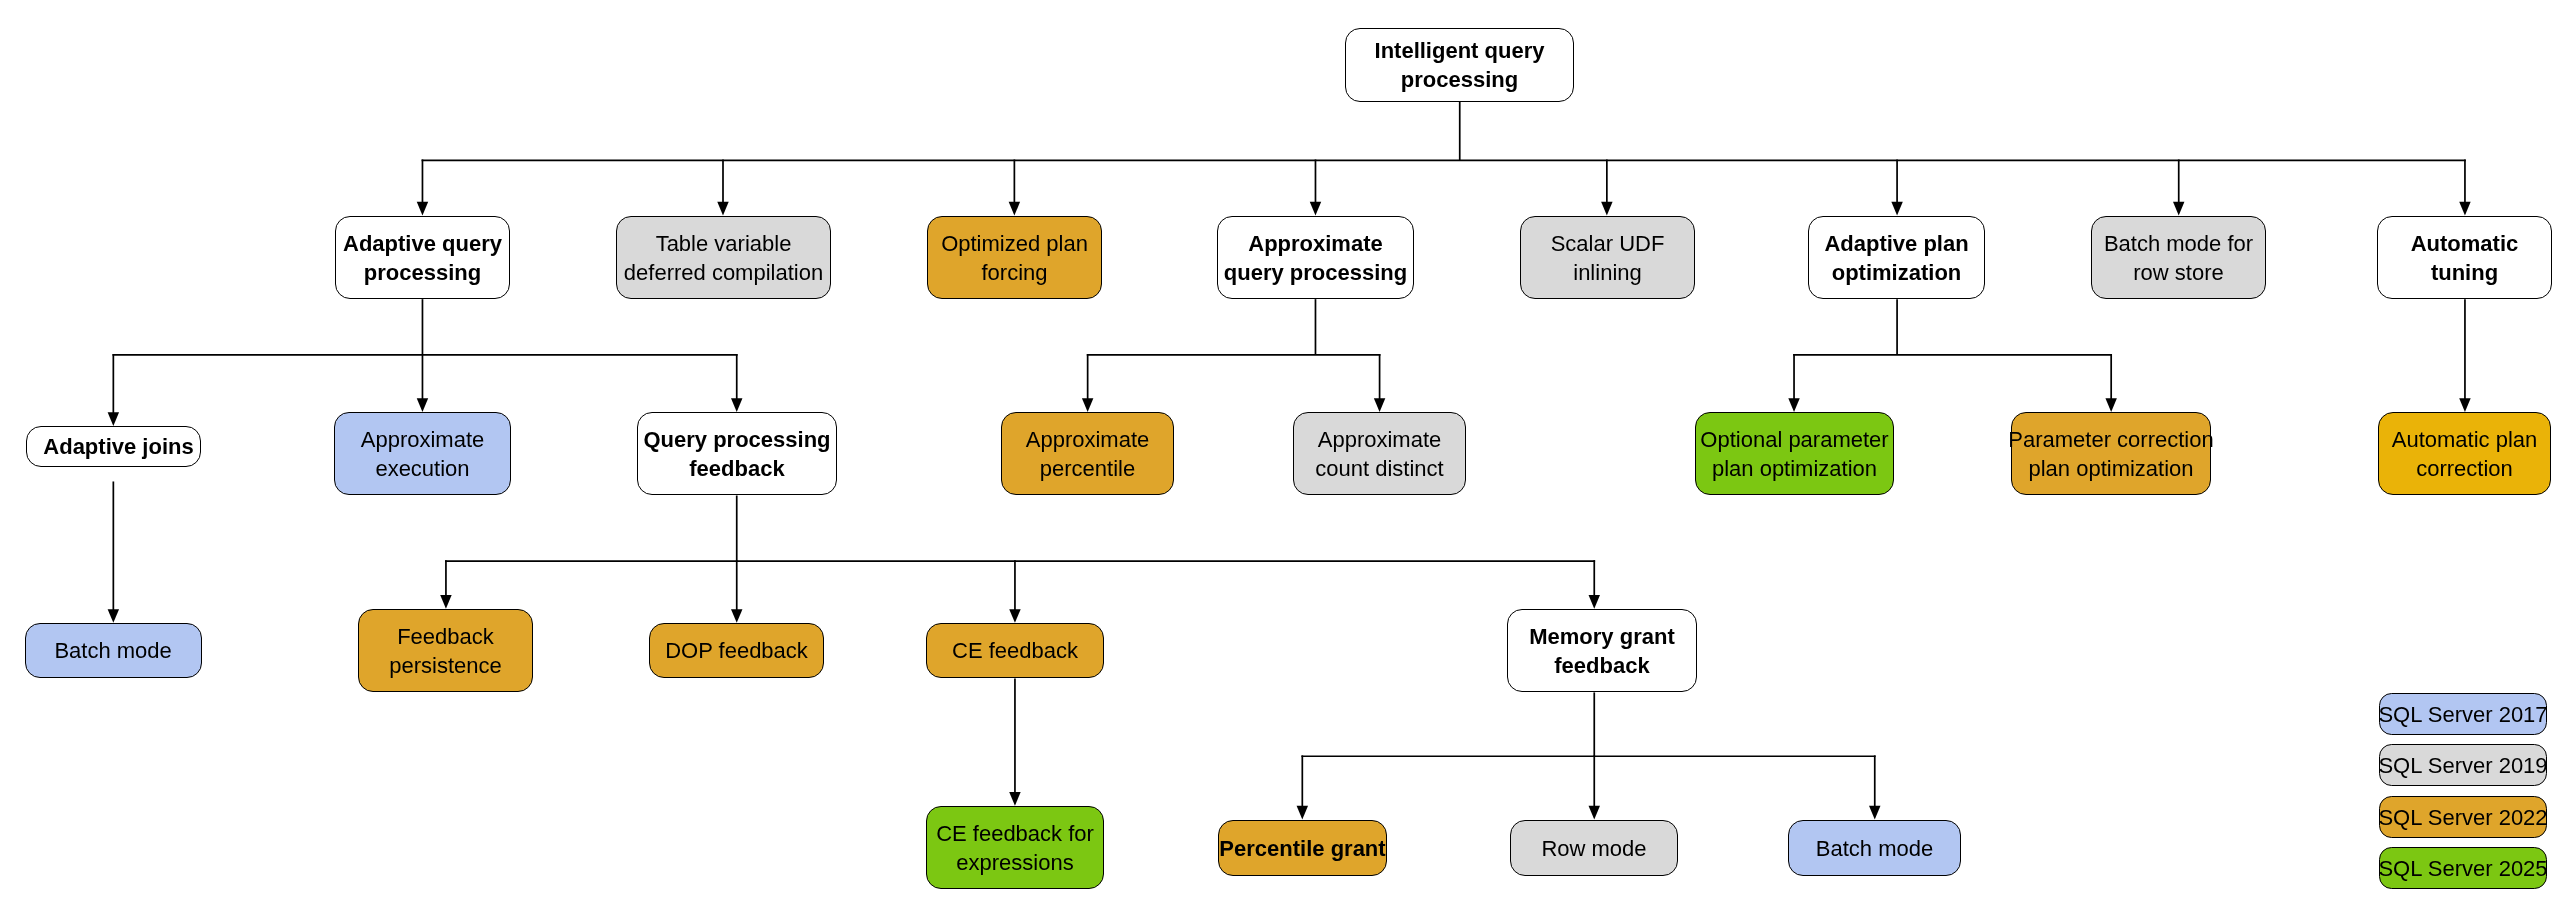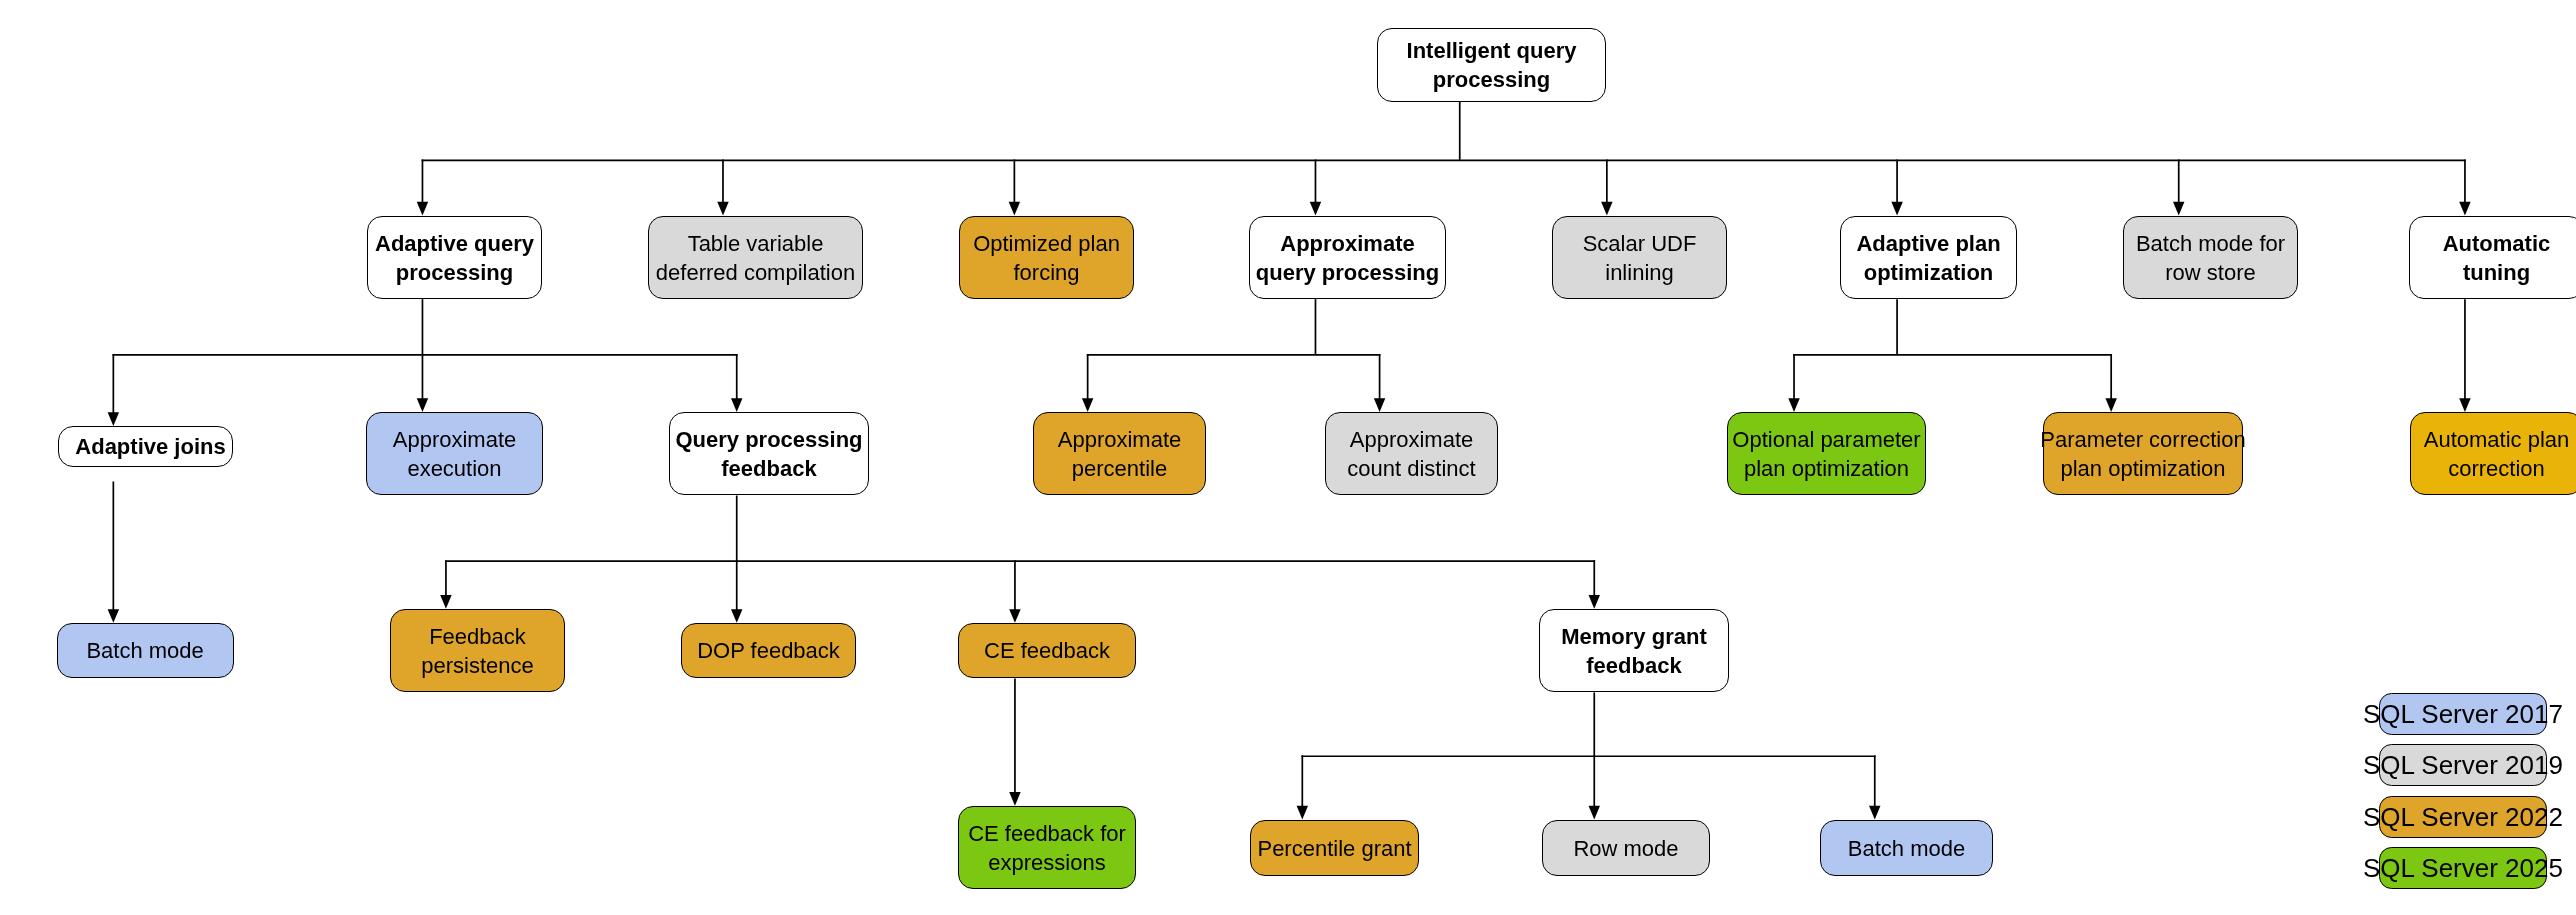--- a/index.html
+++ b/index.html
@@ -24,34 +24,33 @@
     display: flex;
     align-items: center;
     justify-content: center;
     text-align: center;
     white-space: pre;
     border: 1.7px solid #000000;
     border-radius: 15px;
     font-size: 22px;
     line-height: 29px;
     font-weight: normal;
-    margin-left: 32px;
   }
   .node.bold { font-weight: bold; }
   .legend-item {
     position: absolute;
     box-sizing: border-box;
     display: flex;
     align-items: center;
     justify-content: center;
     text-align: center;
     white-space: pre;
     border: 1.7px solid #000000;
     border-radius: 12.6px;
-    font-size: 26px;
+    font-size: 22px;
     line-height: 25px;
     font-weight: normal;
   }
 </style>
 </head>
 <body>
 
 <div class="stage">
   <svg class="edges" xmlns="http://www.w3.org/2000/svg" viewBox="0 0 4500 1600">
       <line x1="2550" y1="178" x2="2550" y2="280" stroke="#000000" stroke-width="3"></line>
@@ -153,21 +152,21 @@
 correction</div>
     <div class="node" style="left: 24.6px; top: 623px; width: 177px; height: 55px; background: rgb(178, 198, 242); color: rgb(0, 0, 0);">Batch mode</div>
     <div class="node" style="left: 358px; top: 609px; width: 175px; height: 83px; background: rgb(223, 165, 43); color: rgb(0, 0, 0);">Feedback
 persistence</div>
     <div class="node" style="left: 649px; top: 623px; width: 175px; height: 55px; background: rgb(223, 165, 43); color: rgb(0, 0, 0);">DOP feedback</div>
     <div class="node" style="left: 926px; top: 623px; width: 178px; height: 55px; background: rgb(223, 165, 43); color: rgb(0, 0, 0);">CE feedback</div>
     <div class="node bold" style="left: 1507px; top: 609px; width: 190px; height: 83px; background: rgb(255, 255, 255); color: rgb(0, 0, 0);">Memory grant
 feedback</div>
     <div class="node" style="left: 926px; top: 806px; width: 178px; height: 83px; background: rgb(124, 199, 18); color: rgb(0, 0, 0);">CE feedback for
 expressions</div>
-    <div class="node" style="left: 1218px; top: 820px; width: 169px; height: 56px; background: rgb(223, 165, 43); color: rgb(0, 0, 0);">Percentile grant</div>
+    <div class="node" style="left: 1218px; top: 820px; width: 169px; height: 56px; background: rgb(223, 165, 43); color: rgb(0, 0, 0); font-weight: bold;">Percentile grant</div>
     <div class="node" style="left: 1510px; top: 820px; width: 168px; height: 56px; background: rgb(217, 217, 217); color: rgb(0, 0, 0);">Row mode</div>
     <div class="node" style="left: 1788px; top: 820px; width: 173px; height: 56px; background: rgb(178, 198, 242); color: rgb(0, 0, 0);">Batch mode</div>
     <div class="legend-item" style="left: 2379px; top: 693px; width: 168px; height: 42px; background: rgb(178, 198, 242); color: rgb(0, 0, 0);">SQL Server 2017</div>
     <div class="legend-item" style="left: 2379px; top: 744px; width: 168px; height: 42px; background: rgb(217, 217, 217); color: rgb(0, 0, 0);">SQL Server 2019</div>
     <div class="legend-item" style="left: 2379px; top: 796px; width: 168px; height: 42px; background: rgb(223, 165, 43); color: rgb(0, 0, 0);">SQL Server 2022</div>
     <div class="legend-item" style="left: 2379px; top: 847px; width: 168px; height: 42px; background: rgb(124, 199, 18); color: rgb(0, 0, 0);">SQL Server 2025</div>
   </div>
 
 
 </body></html>

